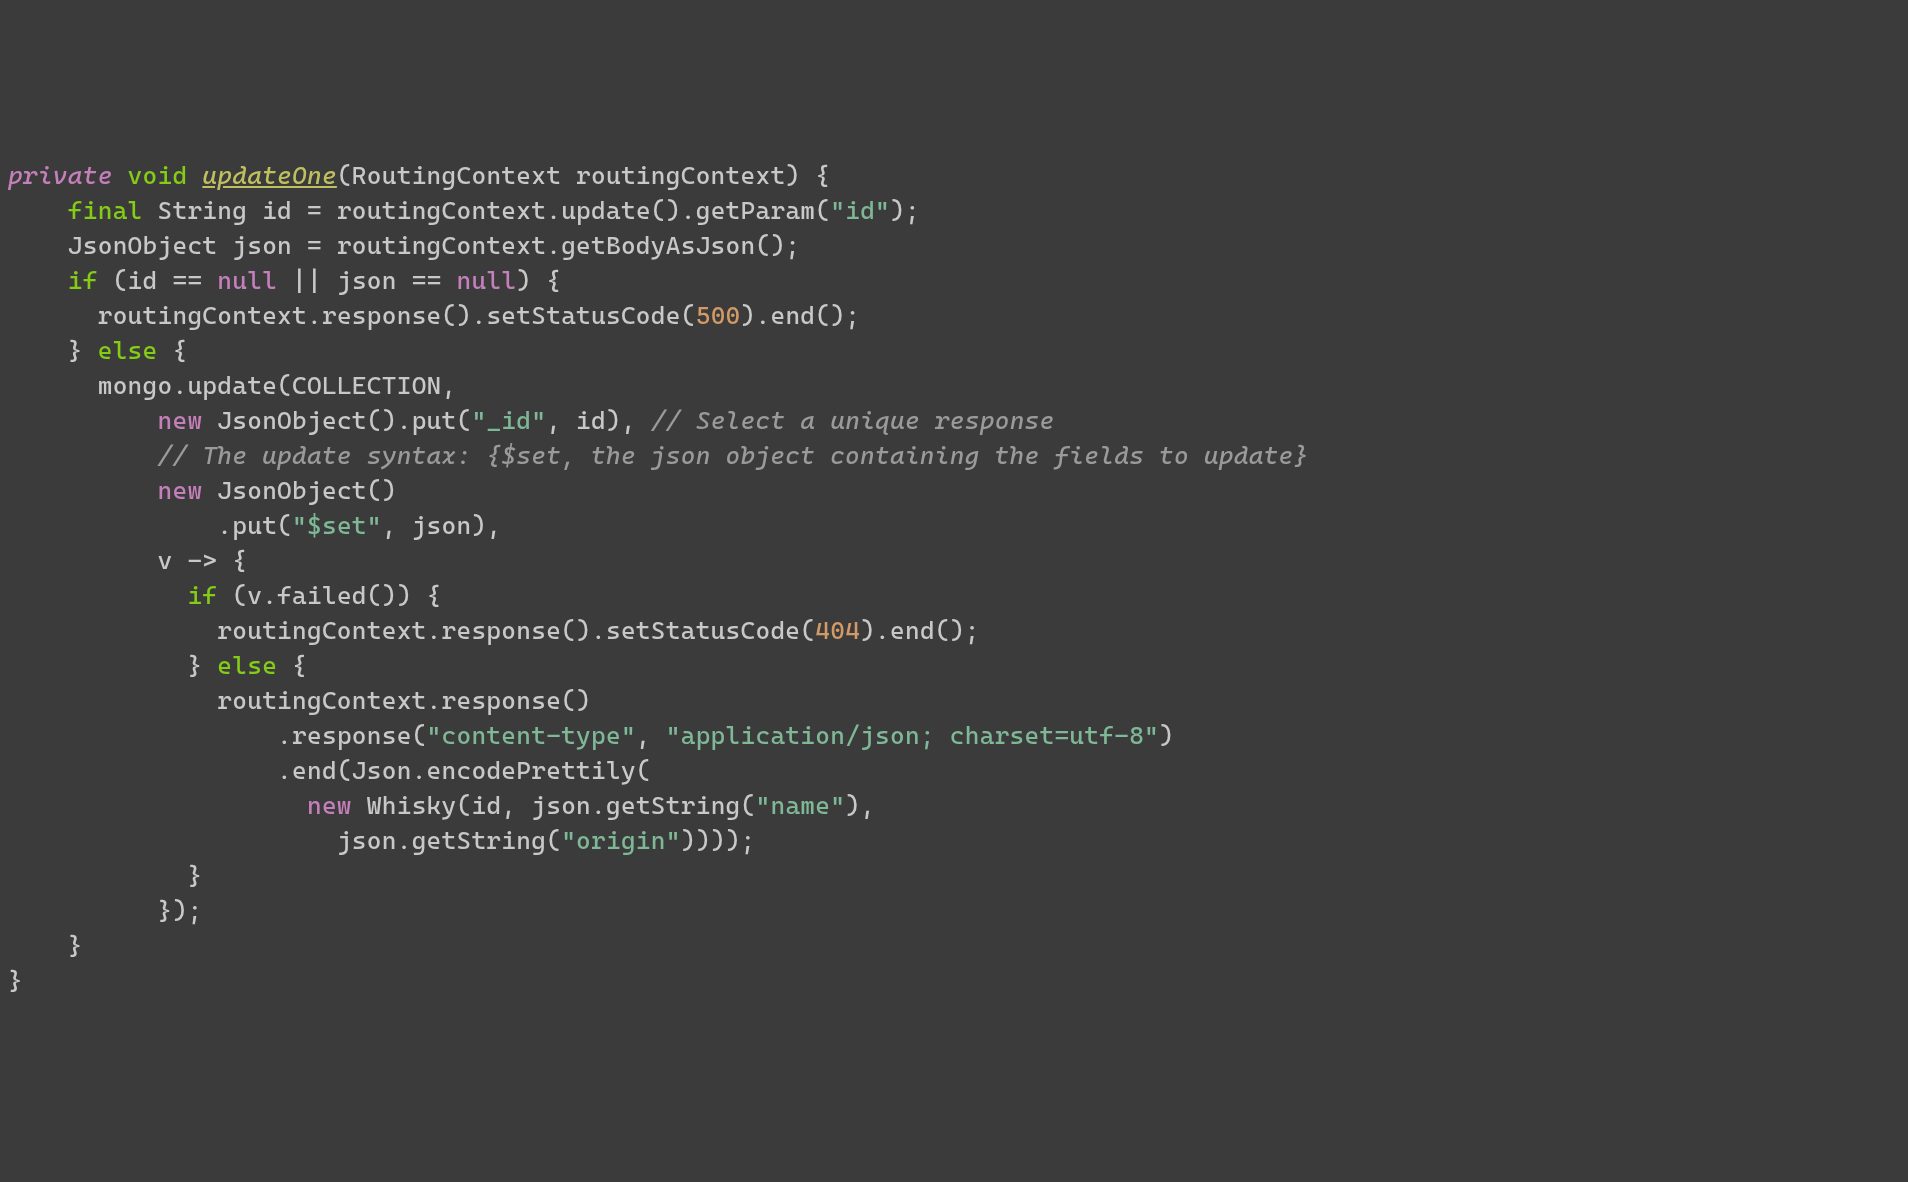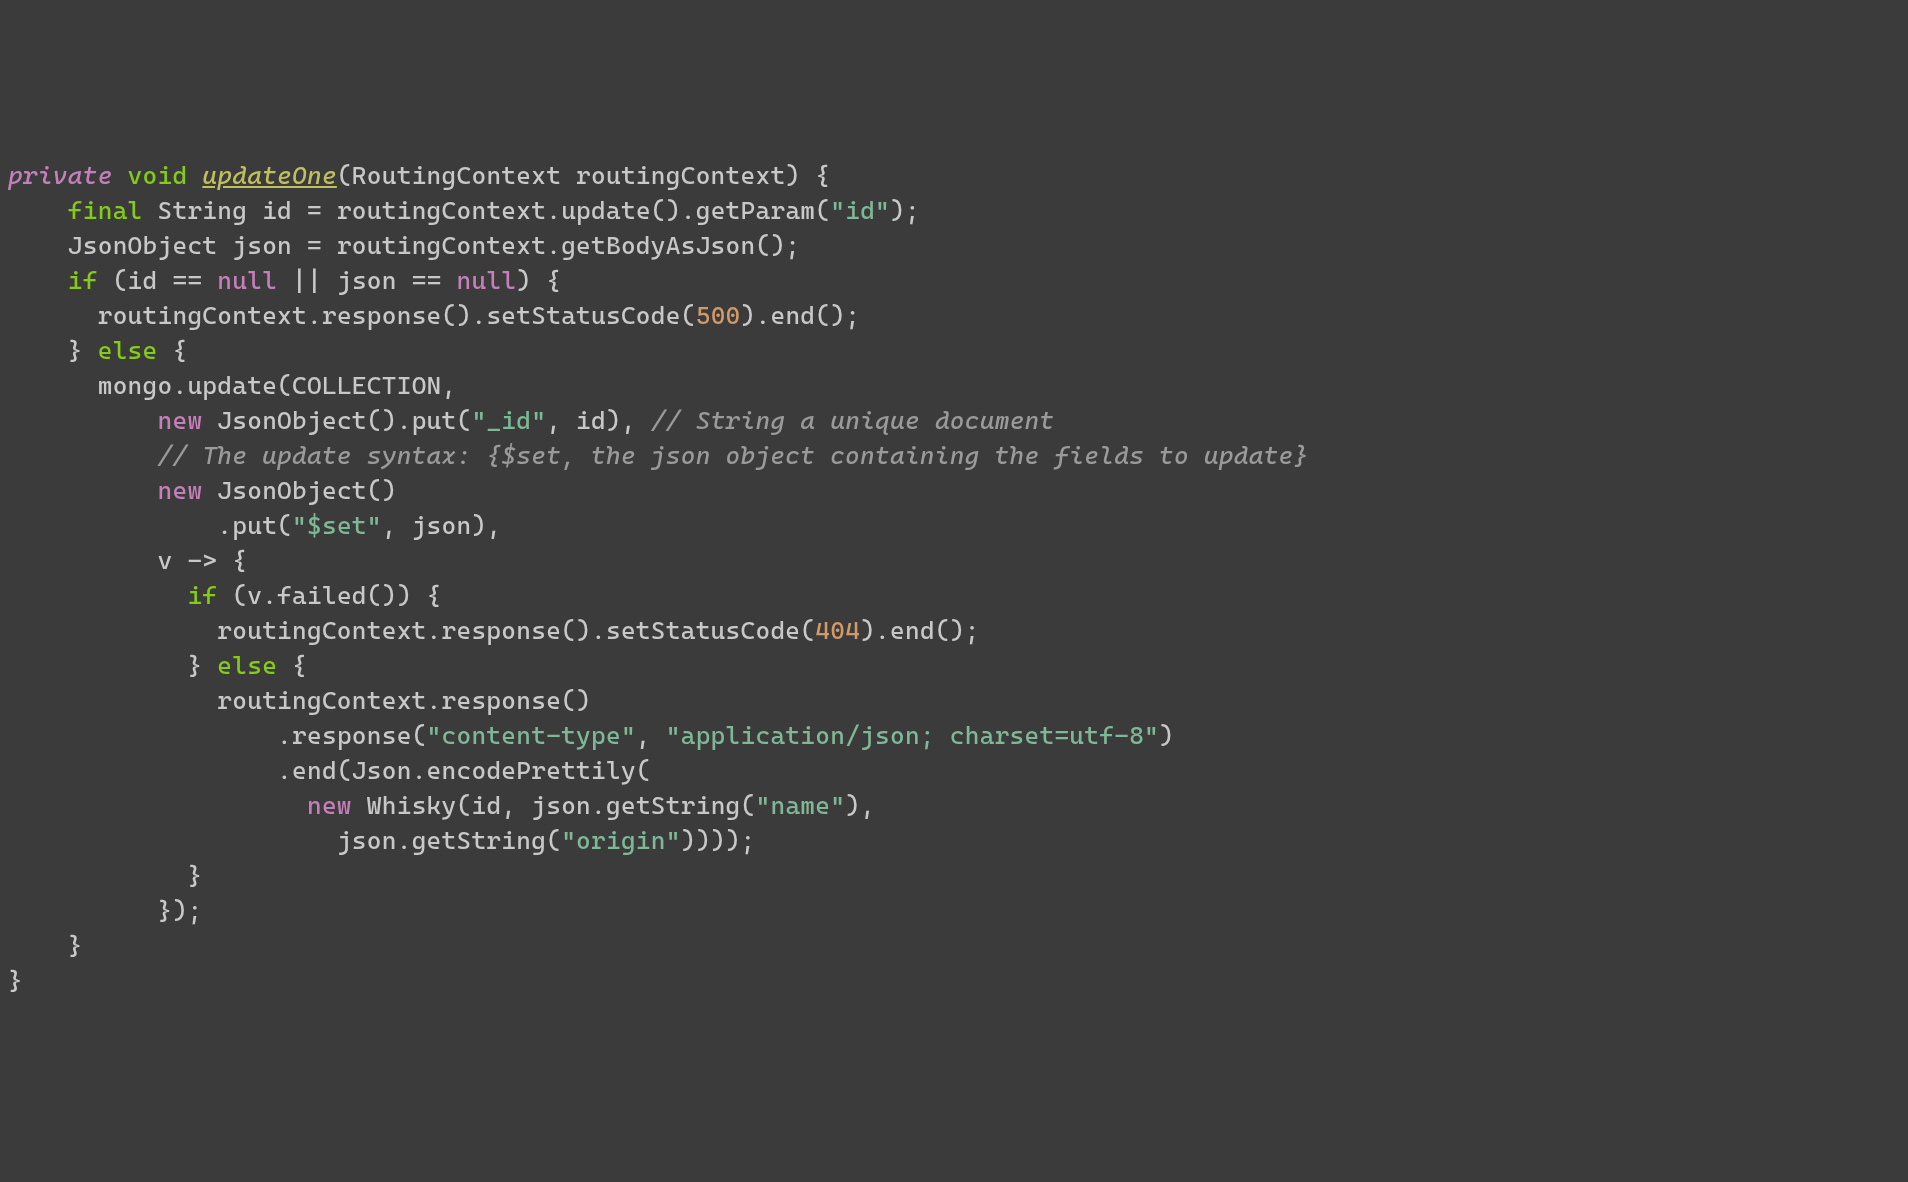--- a/index.html
+++ b/index.html
@@ -36,21 +36,21 @@
 
 
 
 <div><span class="k-modifier">private</span> <span class="k-keyword">void</span> <span class="k-method">updateOne</span><span class="k-punct">(</span><span class="k-type">RoutingContext</span> <span class="k-param">routingContext</span><span class="k-punct">)</span> <span class="k-punct">{</span>
     <span class="k-keyword">final</span> <span class="k-type">String</span> <span>id</span> <span class="k-punct">=</span> <span>routingContext</span><span class="k-punct">.</span><span class="k-call">update</span><span class="k-punct">().</span><span class="k-call">getParam</span><span class="k-punct">(</span><span class="k-string">"id"</span><span class="k-punct">);</span>
     <span class="k-type">JsonObject</span> <span>json</span> <span class="k-punct">=</span> <span>routingContext</span><span class="k-punct">.</span><span class="k-call">getBodyAsJson</span><span class="k-punct">();</span>
     <span class="k-keyword">if</span> <span class="k-punct">(</span><span>id</span> <span class="k-punct">==</span> <span class="k-null">null</span> <span class="k-punct">||</span> <span>json</span> <span class="k-punct">==</span> <span class="k-null">null</span><span class="k-punct">) {</span>
       <span>routingContext</span><span class="k-punct">.</span><span class="k-call">response</span><span class="k-punct">().</span><span class="k-call">setStatusCode</span><span class="k-punct">(</span><span class="k-number">500</span><span class="k-punct">).</span><span class="k-call">end</span><span class="k-punct">();</span>
     <span class="k-punct">}</span> <span class="k-keyword">else</span> <span class="k-punct">{</span>
       <span>mongo</span><span class="k-punct">.</span><span class="k-call">update</span><span class="k-punct">(</span><span>COLLECTION</span><span class="k-punct">,</span>
-          <span class="k-new">new</span> <span class="k-type">JsonObject</span><span class="k-punct">().</span><span class="k-call">put</span><span class="k-punct">(</span><span class="k-string">"_id"</span><span class="k-punct">,</span> <span>id</span><span class="k-punct">),</span> <span class="k-comment">// String a unique document</span>
+          <span class="k-new">new</span> <span class="k-type">JsonObject</span><span class="k-punct">().</span><span class="k-call">put</span><span class="k-punct">(</span><span class="k-string">"_id"</span><span class="k-punct">,</span> <span>id</span><span class="k-punct">),</span> <span class="k-comment">// Select a unique response</span>
           <span class="k-comment">// The update syntax: {$set, the json object containing the fields to update}</span>
           <span class="k-new">new</span> <span class="k-type">JsonObject</span><span class="k-punct">()</span>
               <span class="k-punct">.</span><span class="k-call">put</span><span class="k-punct">(</span><span class="k-string">"$set"</span><span class="k-punct">,</span> <span>json</span><span class="k-punct">),</span>
           <span>v</span> <span class="k-punct">-&gt;</span> <span class="k-punct">{</span>
             <span class="k-keyword">if</span> <span class="k-punct">(</span><span>v</span><span class="k-punct">.</span><span class="k-call">failed</span><span class="k-punct">()) {</span>
               <span>routingContext</span><span class="k-punct">.</span><span class="k-call">response</span><span class="k-punct">().</span><span class="k-call">setStatusCode</span><span class="k-punct">(</span><span class="k-number">404</span><span class="k-punct">).</span><span class="k-call">end</span><span class="k-punct">();</span>
             <span class="k-punct">}</span> <span class="k-keyword">else</span> <span class="k-punct">{</span>
               <span>routingContext</span><span class="k-punct">.</span><span class="k-call">response</span><span class="k-punct">()</span>
                   <span class="k-punct">.</span><span class="k-call">response</span><span class="k-punct">(</span><span class="k-string">"content-type"</span><span class="k-punct">,</span> <span class="k-string">"application/json; charset=utf-8"</span><span class="k-punct">)</span>
                   <span class="k-punct">.</span><span class="k-call">end</span><span class="k-punct">(</span><span class="k-type">Json</span><span class="k-punct">.</span><span class="k-call">encodePrettily</span><span class="k-punct">(</span>

